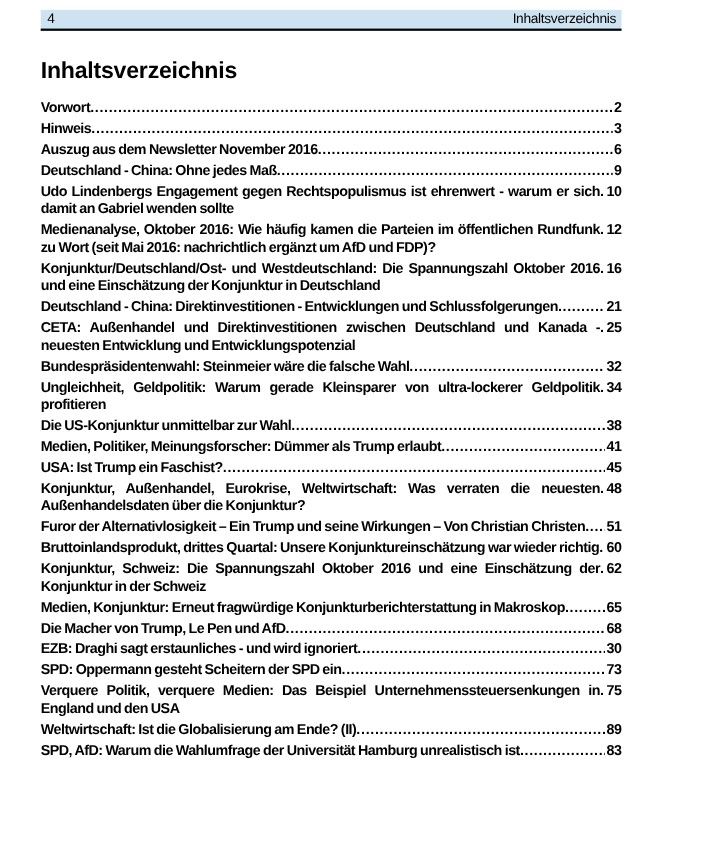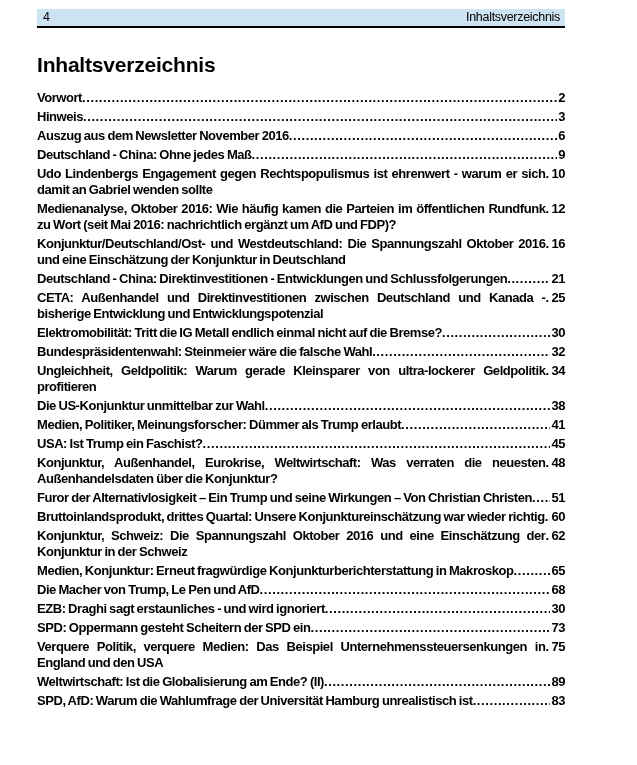--- a/index.html
+++ b/index.html
@@ -106,104 +106,99 @@
     <span class="page-num">16</span>
   </div>
 
   <div class="toc-entry">
     <span class="entry-title">Deutschland - China: Direktinvestitionen - Entwicklungen und Schlussfolgerungen</span>
     <span class="leader"></span>
     <span class="page-num">21</span>
   </div>
 
   <div class="toc-entry">
-    <span class="entry-title">CETA: Außenhandel und Direktinvestitionen zwischen Deutschland und Kanada - bisherige Entwicklung und Entwicklungspotenzial</span>
+    <span class="entry-title">CETA: Außenhandel und Direktinvestitionen zwischen Deutschland und Kanada - neuesten Entwicklung und Entwicklungspotenzial</span>
     <span class="leader"></span>
     <span class="page-num">25</span>
   </div>
 
-  <div class="toc-entry">
-    <span class="entry-title">Elektromobilität: Tritt die IG Metall endlich einmal nicht auf die Bremse?</span>
+
+  <div class="toc-entry">
+    <span class="entry-title">Bundespräsidentenwahl: Steinmeier wäre die falsche Wahl</span>
+    <span class="leader"></span>
+    <span class="page-num">32</span>
+  </div>
+
+  <div class="toc-entry">
+    <span class="entry-title">Ungleichheit, Geldpolitik: Warum gerade Kleinsparer von ultra-lockerer Geldpolitik profitieren</span>
+    <span class="leader"></span>
+    <span class="page-num">34</span>
+  </div>
+
+  <div class="toc-entry">
+    <span class="entry-title">Die US-Konjunktur unmittelbar zur Wahl</span>
+    <span class="leader"></span>
+    <span class="page-num">38</span>
+  </div>
+
+  <div class="toc-entry">
+    <span class="entry-title">Medien, Politiker, Meinungsforscher: Dümmer als Trump erlaubt</span>
+    <span class="leader"></span>
+    <span class="page-num">41</span>
+  </div>
+
+  <div class="toc-entry">
+    <span class="entry-title">USA: Ist Trump ein Faschist?</span>
+    <span class="leader"></span>
+    <span class="page-num">45</span>
+  </div>
+
+  <div class="toc-entry">
+    <span class="entry-title">Konjunktur, Außenhandel, Eurokrise, Weltwirtschaft: Was verraten die neuesten Außenhandelsdaten über die Konjunktur?</span>
+    <span class="leader"></span>
+    <span class="page-num">48</span>
+  </div>
+
+  <div class="toc-entry">
+    <span class="entry-title">Furor der Alternativlosigkeit – Ein Trump und seine Wirkungen – Von Christian Christen</span>
+    <span class="leader"></span>
+    <span class="page-num">51</span>
+  </div>
+
+  <div class="toc-entry">
+    <span class="entry-title">Bruttoinlandsprodukt, drittes Quartal: Unsere Konjunktureinschätzung war wieder richtig</span>
+    <span class="leader"></span>
+    <span class="page-num">60</span>
+  </div>
+
+  <div class="toc-entry">
+    <span class="entry-title">Konjunktur, Schweiz: Die Spannungszahl Oktober 2016 und eine Einschätzung der Konjunktur in der Schweiz</span>
+    <span class="leader"></span>
+    <span class="page-num">62</span>
+  </div>
+
+  <div class="toc-entry">
+    <span class="entry-title">Medien, Konjunktur: Erneut fragwürdige Konjunkturberichterstattung in Makroskop</span>
+    <span class="leader"></span>
+    <span class="page-num">65</span>
+  </div>
+
+  <div class="toc-entry">
+    <span class="entry-title">Die Macher von Trump, Le Pen und AfD</span>
+    <span class="leader"></span>
+    <span class="page-num">68</span>
+  </div>
+
+  <div class="toc-entry">
+    <span class="entry-title">EZB: Draghi sagt erstaunliches - und wird ignoriert</span>
     <span class="leader"></span>
     <span class="page-num">30</span>
   </div>
 
   <div class="toc-entry">
-    <span class="entry-title">Bundespräsidentenwahl: Steinmeier wäre die falsche Wahl</span>
-    <span class="leader"></span>
-    <span class="page-num">32</span>
-  </div>
-
-  <div class="toc-entry">
-    <span class="entry-title">Ungleichheit, Geldpolitik: Warum gerade Kleinsparer von ultra-lockerer Geldpolitik profitieren</span>
-    <span class="leader"></span>
-    <span class="page-num">34</span>
-  </div>
-
-  <div class="toc-entry">
-    <span class="entry-title">Die US-Konjunktur unmittelbar zur Wahl</span>
-    <span class="leader"></span>
-    <span class="page-num">38</span>
-  </div>
-
-  <div class="toc-entry">
-    <span class="entry-title">Medien, Politiker, Meinungsforscher: Dümmer als Trump erlaubt</span>
-    <span class="leader"></span>
-    <span class="page-num">41</span>
-  </div>
-
-  <div class="toc-entry">
-    <span class="entry-title">USA: Ist Trump ein Faschist?</span>
-    <span class="leader"></span>
-    <span class="page-num">45</span>
-  </div>
-
-  <div class="toc-entry">
-    <span class="entry-title">Konjunktur, Außenhandel, Eurokrise, Weltwirtschaft: Was verraten die neuesten Außenhandelsdaten über die Konjunktur?</span>
-    <span class="leader"></span>
-    <span class="page-num">48</span>
-  </div>
-
-  <div class="toc-entry">
-    <span class="entry-title">Furor der Alternativlosigkeit – Ein Trump und seine Wirkungen – Von Christian Christen</span>
-    <span class="leader"></span>
-    <span class="page-num">51</span>
-  </div>
-
-  <div class="toc-entry">
-    <span class="entry-title">Bruttoinlandsprodukt, drittes Quartal: Unsere Konjunktureinschätzung war wieder richtig</span>
-    <span class="leader"></span>
-    <span class="page-num">60</span>
-  </div>
-
-  <div class="toc-entry">
-    <span class="entry-title">Konjunktur, Schweiz: Die Spannungszahl Oktober 2016 und eine Einschätzung der Konjunktur in der Schweiz</span>
-    <span class="leader"></span>
-    <span class="page-num">62</span>
-  </div>
-
-  <div class="toc-entry">
-    <span class="entry-title">Medien, Konjunktur: Erneut fragwürdige Konjunkturberichterstattung in Makroskop</span>
-    <span class="leader"></span>
-    <span class="page-num">65</span>
-  </div>
-
-  <div class="toc-entry">
-    <span class="entry-title">Die Macher von Trump, Le Pen und AfD</span>
-    <span class="leader"></span>
-    <span class="page-num">68</span>
-  </div>
-
-  <div class="toc-entry">
-    <span class="entry-title">EZB: Draghi sagt erstaunliches - und wird ignoriert</span>
-    <span class="leader"></span>
-    <span class="page-num">30</span>
-  </div>
-
-  <div class="toc-entry">
     <span class="entry-title">SPD: Oppermann gesteht Scheitern der SPD ein</span>
     <span class="leader"></span>
     <span class="page-num">73</span>
   </div>
 
   <div class="toc-entry">
     <span class="entry-title">Verquere Politik, verquere Medien: Das Beispiel Unternehmenssteuersenkungen in England und den USA</span>
     <span class="leader"></span>
     <span class="page-num">75</span>
   </div>

